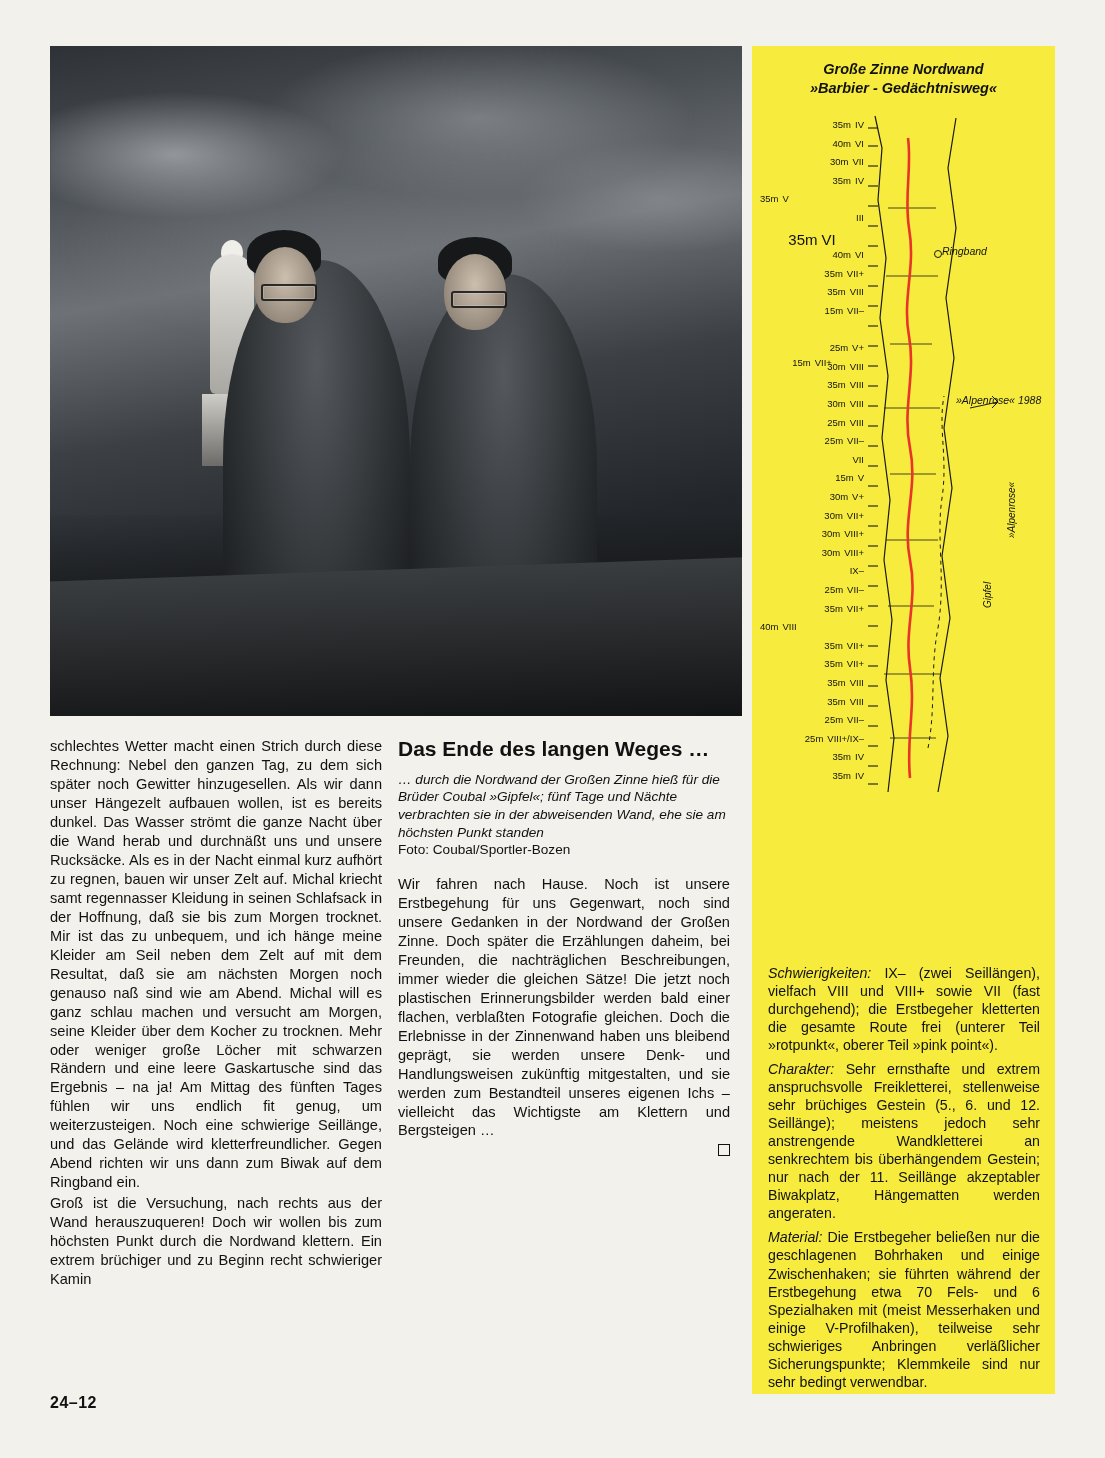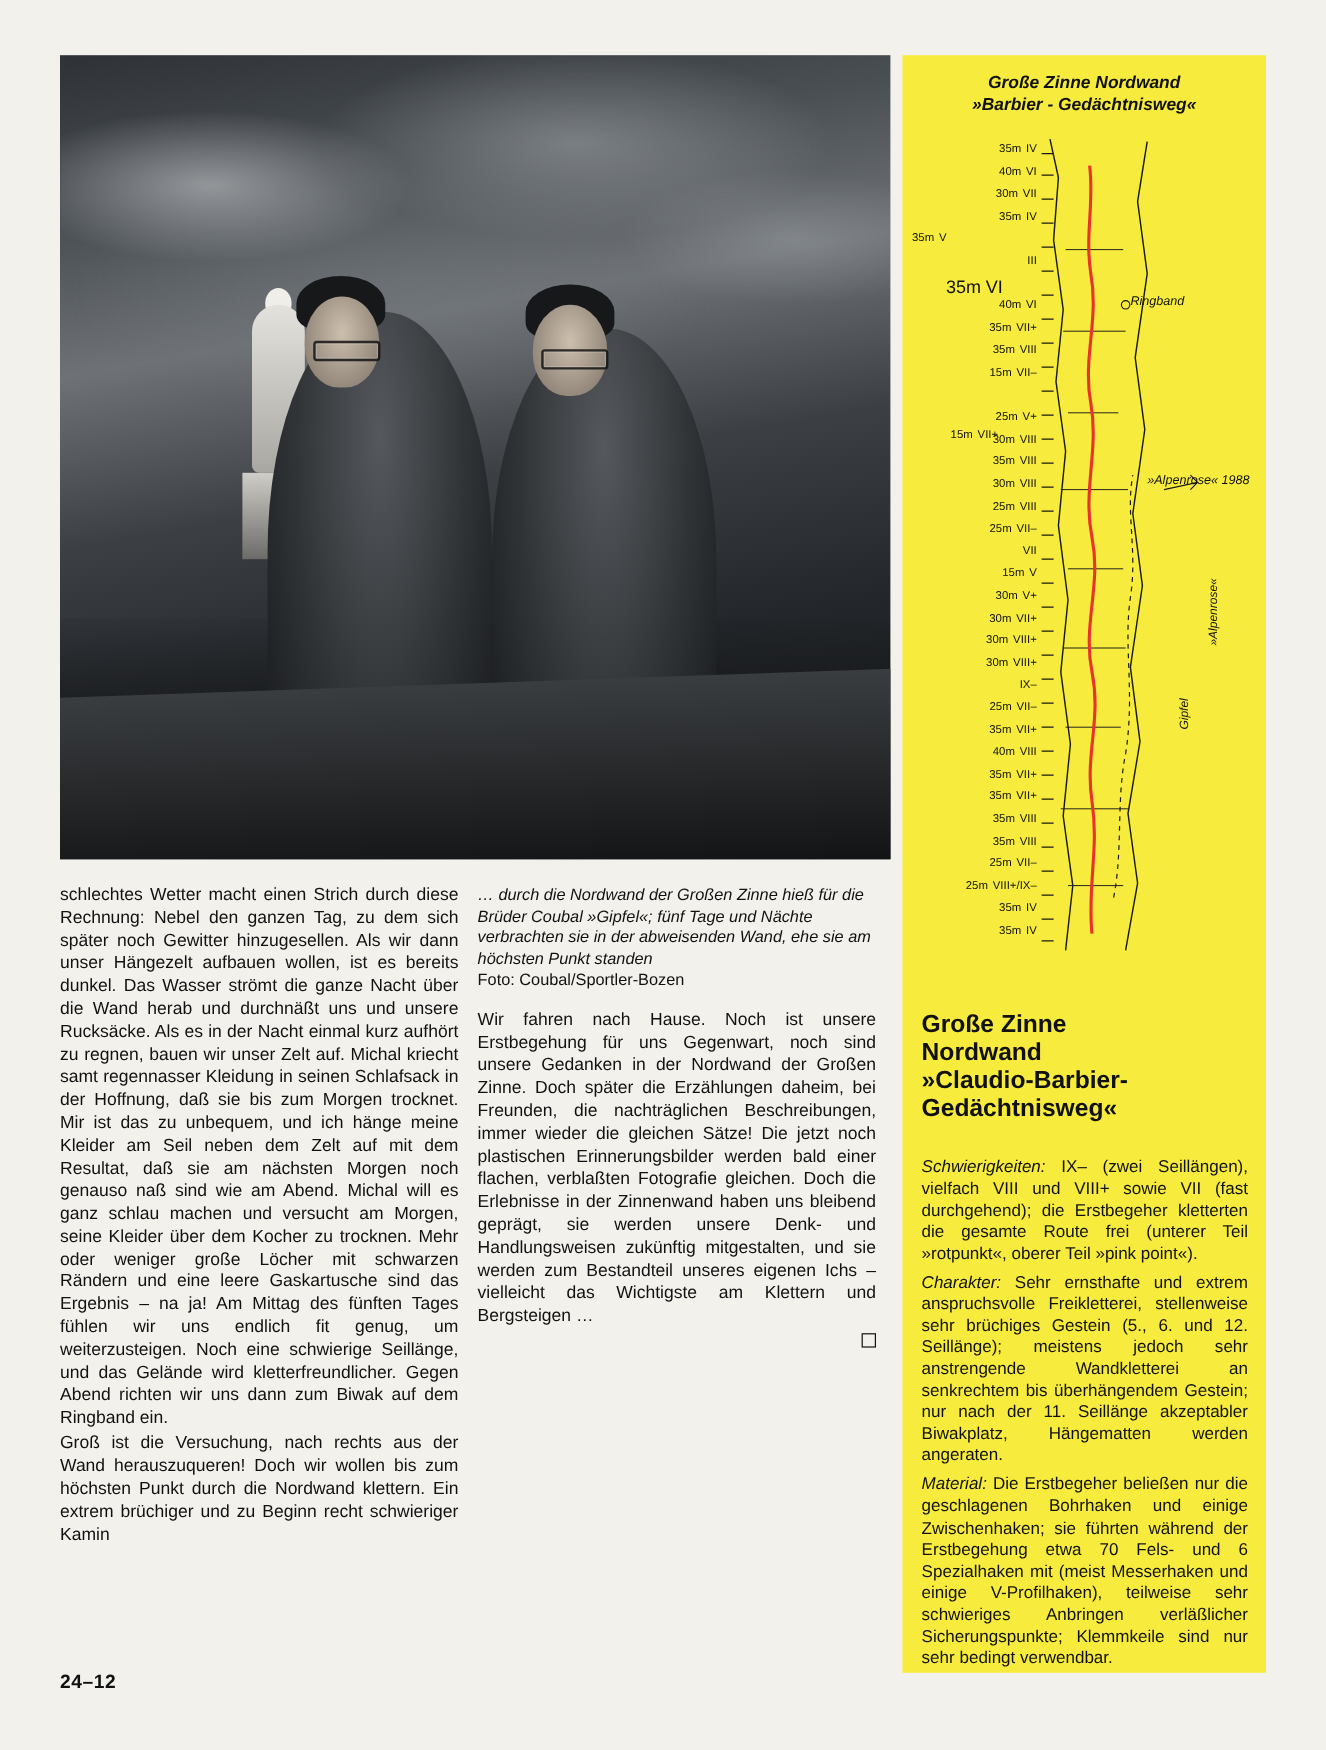--- a/index.html
+++ b/index.html
@@ -162,20 +162,23 @@
     <div class="boot b"></div>
     <div class="rockledge"></div>
   </div>
 
   <div class="col" id="col1">
     <p>schlechtes Wetter macht einen Strich durch diese Rechnung: Nebel den ganzen Tag, zu dem sich später noch Gewitter hinzugesellen. Als wir dann unser Hängezelt aufbauen wollen, ist es bereits dunkel. Das Wasser strömt die ganze Nacht über die Wand herab und durchnäßt uns und unsere Rucksäcke. Als es in der Nacht einmal kurz aufhört zu regnen, bauen wir unser Zelt auf. Michal kriecht samt regennasser Kleidung in seinen Schlafsack in der Hoffnung, daß sie bis zum Morgen trocknet. Mir ist das zu unbequem, und ich hänge meine Kleider am Seil neben dem Zelt auf mit dem Resultat, daß sie am nächsten Morgen noch genauso naß sind wie am Abend. Michal will es ganz schlau machen und versucht am Morgen, seine Kleider über dem Kocher zu trocknen. Mehr oder weniger große Löcher mit schwarzen Rändern und eine leere Gaskartusche sind das Ergebnis – na ja! Am Mittag des fünften Tages fühlen wir uns endlich fit genug, um weiterzusteigen. Noch eine schwierige Seillänge, und das Gelände wird kletterfreundlicher. Gegen Abend richten wir uns dann zum Biwak auf dem Ringband ein.</p>
     <p style="margin-top:2px">Groß ist die Versuchung, nach rechts aus der Wand herauszuqueren! Doch wir wollen bis zum höchsten Punkt durch die Nordwand klettern. Ein extrem brüchiger und zu Beginn recht schwieriger Kamin</p>
   </div>
 
   <div class="col" id="col2">
+    <div class="headline">
+      <span>Das Ende des langen Weges …</span>
+    </div>
     <p class="caption">… durch die Nordwand der Großen Zinne hieß für die Brüder Coubal »Gipfel«; fünf Tage und Nächte verbrachten sie in der abweisenden Wand, ehe sie am höchsten Punkt standen</p>
     <p class="caption credit" style="font-style:normal;margin-top:0;">Foto: Coubal/Sportler-Bozen</p>
     <div class="col2-body">
       <p style="margin-top:2px">Wir fahren nach Hause. Noch ist unsere Erstbegehung für uns Gegenwart, noch sind unsere Gedanken in der Nordwand der Großen Zinne. Doch später die Erzählungen daheim, bei Freunden, die nachträglichen Beschreibungen, immer wieder die gleichen Sätze! Die jetzt noch plastischen Erinnerungsbilder werden bald einer flachen, verblaßten Fotografie gleichen. Doch die Erlebnisse in der Zinnenwand haben uns bleibend geprägt, sie werden unsere Denk- und Handlungsweisen zukünftig mitgestalten, und sie werden zum Bestandteil unseres eigenen Ichs – vielleicht das Wichtigste am Klettern und Bergsteigen …</p>
       <span class="endsquare"></span>
     </div>
   </div>
 
   <div class="folio">
     <span>24</span><span>–</span><span>12</span>
@@ -274,21 +277,21 @@
           <div style="position: absolute; left: 0px; top: 328.2px; width: 104px; text-align: right; font-size: 9.5px; line-height: 1; white-space: nowrap;"><span>25m</span><span style="margin-left: 4px;">VII–</span></div>
           <div style="position: absolute; left: 0px; top: 346.8px; width: 104px; text-align: right; font-size: 9.5px; line-height: 1; white-space: nowrap;"><span></span><span style="margin-left: 4px;">VII</span></div>
           <div style="position: absolute; left: 0px; top: 365.4px; width: 104px; text-align: right; font-size: 9.5px; line-height: 1; white-space: nowrap;"><span>15m</span><span style="margin-left: 4px;">V</span></div>
           <div style="position: absolute; left: 0px; top: 384px; width: 104px; text-align: right; font-size: 9.5px; line-height: 1; white-space: nowrap;"><span>30m</span><span style="margin-left: 4px;">V+</span></div>
           <div style="position: absolute; left: 0px; top: 402.6px; width: 104px; text-align: right; font-size: 9.5px; line-height: 1; white-space: nowrap;"><span>30m</span><span style="margin-left: 4px;">VII+</span></div>
           <div style="position: absolute; left: 0px; top: 421.2px; width: 104px; text-align: right; font-size: 9.5px; line-height: 1; white-space: nowrap;"><span>30m</span><span style="margin-left: 4px;">VIII+</span></div>
           <div style="position: absolute; left: 0px; top: 439.8px; width: 104px; text-align: right; font-size: 9.5px; line-height: 1; white-space: nowrap;"><span>30m</span><span style="margin-left: 4px;">VIII+</span></div>
           <div style="position: absolute; left: 0px; top: 458.4px; width: 104px; text-align: right; font-size: 9.5px; line-height: 1; white-space: nowrap;"><span></span><span style="margin-left: 4px;">IX–</span></div>
           <div style="position: absolute; left: 0px; top: 477px; width: 104px; text-align: right; font-size: 9.5px; line-height: 1; white-space: nowrap;"><span>25m</span><span style="margin-left: 4px;">VII–</span></div>
           <div style="position: absolute; left: 0px; top: 495.6px; width: 104px; text-align: right; font-size: 9.5px; line-height: 1; white-space: nowrap;"><span>35m</span><span style="margin-left: 4px;">VII+</span></div>
-          <div style="position: absolute; left: 0px; top: 514.2px; width: 104px; text-align: right; font-size: 9.5px; line-height: 1; white-space: nowrap;"><span>40m</span><span style="margin-left: 4px;">VIII</span></div>
+          <div style="position: absolute; left: 0px; top: 514.2px; width: 104px; text-align: left; font-size: 9.5px; line-height: 1; white-space: nowrap;"><span>40m</span><span style="margin-left: 4px;">VIII</span></div>
           <div style="position: absolute; left: 0px; top: 532.8px; width: 104px; text-align: right; font-size: 9.5px; line-height: 1; white-space: nowrap;"><span>35m</span><span style="margin-left: 4px;">VII+</span></div>
           <div style="position: absolute; left: 0px; top: 551.4px; width: 104px; text-align: right; font-size: 9.5px; line-height: 1; white-space: nowrap;"><span>35m</span><span style="margin-left: 4px;">VII+</span></div>
           <div style="position: absolute; left: 0px; top: 570px; width: 104px; text-align: right; font-size: 9.5px; line-height: 1; white-space: nowrap;"><span>35m</span><span style="margin-left: 4px;">VIII</span></div>
           <div style="position: absolute; left: 0px; top: 588.6px; width: 104px; text-align: right; font-size: 9.5px; line-height: 1; white-space: nowrap;"><span>35m</span><span style="margin-left: 4px;">VIII</span></div>
           <div style="position: absolute; left: 0px; top: 607.2px; width: 104px; text-align: right; font-size: 9.5px; line-height: 1; white-space: nowrap;"><span>25m</span><span style="margin-left: 4px;">VII–</span></div>
           <div style="position: absolute; left: 0px; top: 625.8px; width: 104px; text-align: right; font-size: 9.5px; line-height: 1; white-space: nowrap;"><span>25m</span><span style="margin-left: 4px;">VIII+/IX–</span></div>
           <div style="position: absolute; left: 0px; top: 644.4px; width: 104px; text-align: right; font-size: 9.5px; line-height: 1; white-space: nowrap;"><span>35m</span><span style="margin-left: 4px;">IV</span></div>
           <div style="position: absolute; left: 0px; top: 663px; width: 104px; text-align: right; font-size: 9.5px; line-height: 1; white-space: nowrap;"><span>35m</span><span style="margin-left: 4px;">IV</span></div>
         </div>
       <div class="topo-label" style="position:absolute;left:182px;top:137px;font-size:10.5px;font-style:italic;">
@@ -298,26 +301,20 @@
         <span>»Alpenrose«  1988</span>
       </div>
       <div class="topo-label" style="position:absolute;left:246px;top:430px;font-size:10px;font-style:italic;transform:rotate(-90deg);transform-origin:left top;">
         <span>»Alpenrose«</span>
       </div>
       <div class="topo-label" style="position:absolute;left:222px;top:500px;font-size:10px;font-style:italic;transform:rotate(-90deg);transform-origin:left top;">
         <span>Gipfel</span>
       </div>
     </div>
 
-    <div class="y-head">
-      <div>Große Zinne</div>
-      <div>Nordwand</div>
-      <div>»Claudio-Barbier-</div>
-      <div>Gedächtnisweg«</div>
-    </div>
 
     <div class="y-body">
       <p style="margin-top:6px;">
         <i>Schwierigkeiten:</i><span> IX– (zwei Seillängen), vielfach VIII und VIII+ sowie VII (fast durchgehend); die Erstbegeher kletterten die gesamte Route frei (unterer Teil »rotpunkt«, oberer Teil »pink point«).</span>
       </p>
       <p style="margin-top:6px;">
         <i>Charakter:</i><span> Sehr ernsthafte und extrem anspruchsvolle Freikletterei, stellenweise sehr brüchiges Gestein (5., 6. und 12. Seillänge); meistens jedoch sehr anstrengende Wandkletterei an senkrechtem bis überhängendem Gestein; nur nach der 11. Seillänge akzeptabler Biwakplatz, Hängematten werden angeraten.</span>
       </p>
       <p style="margin-top:6px;">
         <i>Material:</i><span> Die Erstbegeher beließen nur die geschlagenen Bohrhaken und einige Zwischenhaken; sie führten während der Erstbegehung etwa 70 Fels- und 6 Spezialhaken mit (meist Messerhaken und einige V-Profilhaken), teilweise sehr schwieriges Anbringen verläßlicher Sicherungspunkte; Klemmkeile sind nur sehr bedingt verwendbar.</span>

